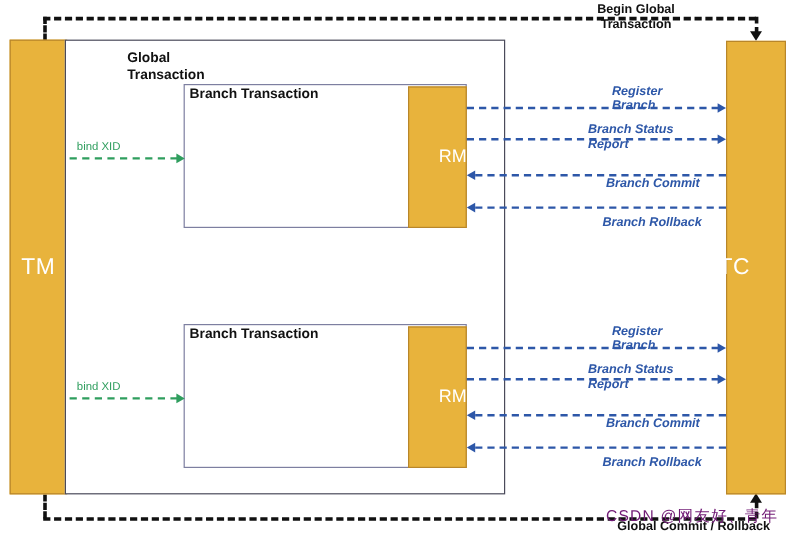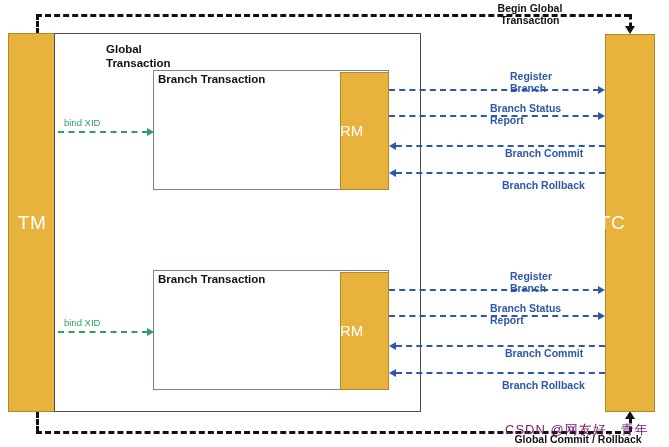--- a/index.html
+++ b/index.html
@@ -65,21 +65,21 @@
   .rm-box {
     position: absolute;
     background: #e8b33c;
     border: 1px solid #b8862a;
     box-sizing: border-box;
   }
   .rm-label {
     position: absolute;
     left: 0;
     width: 100%;
-    text-align: left;
+    text-align: right;
     color: #ffffff;
     font-size: 15px;
   }
   
   .msg-line {
     position: absolute;
     height: 0;
     border-top: 2px dashed #2d57a8;
   }
   .arrow-right {
@@ -99,20 +99,21 @@
     border-right: 7px solid #2d57a8;
   }
   .msg-label {
     position: absolute;
     color: #2d57a8;
     font-size: 10.5px;
     font-weight: bold;
     line-height: 12px;
     white-space: pre-line;
     text-align: left;
+    font-style: italic;
   }
   
   .bind-line {
     position: absolute;
     height: 0;
     border-top: 2px dashed #2f9e5e;
   }
   .bind-arrow {
     position: absolute;
     width: 0;

